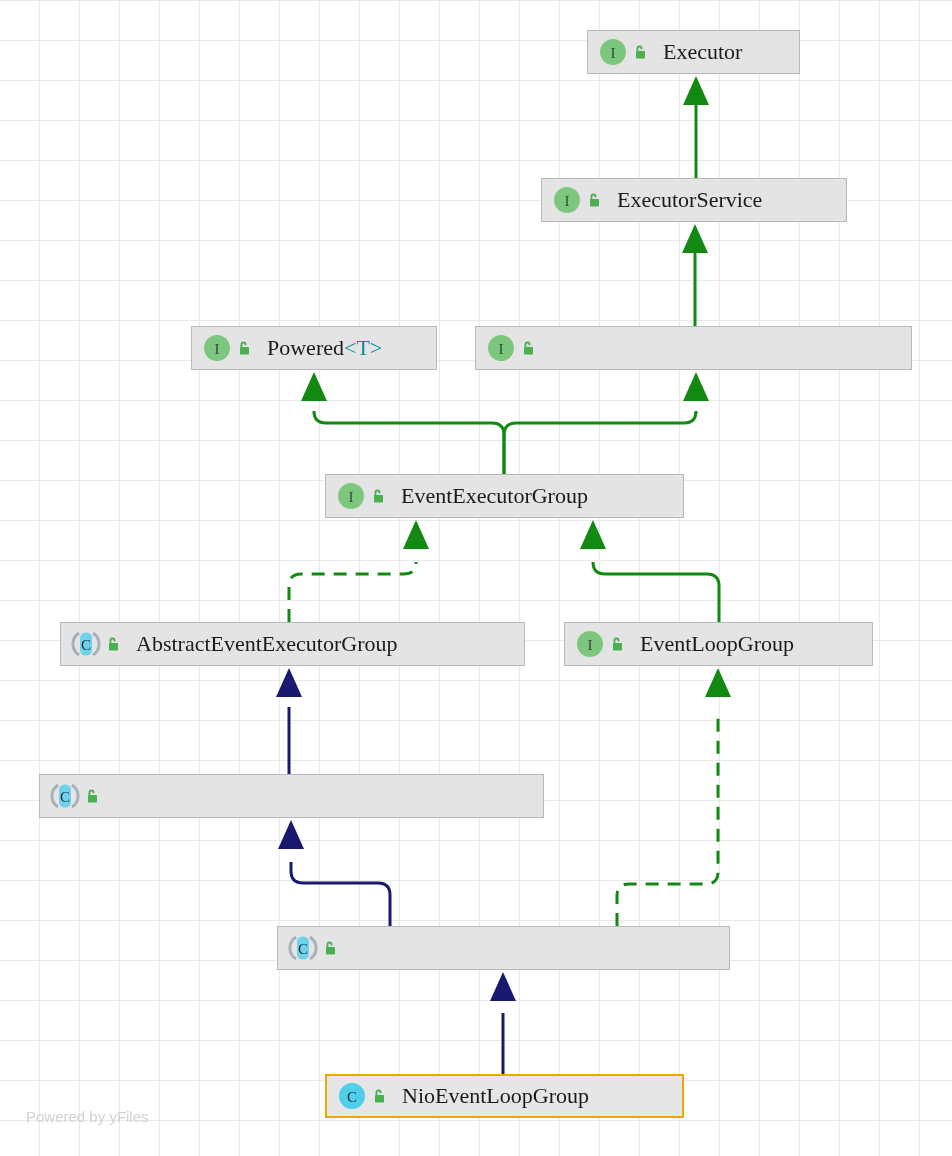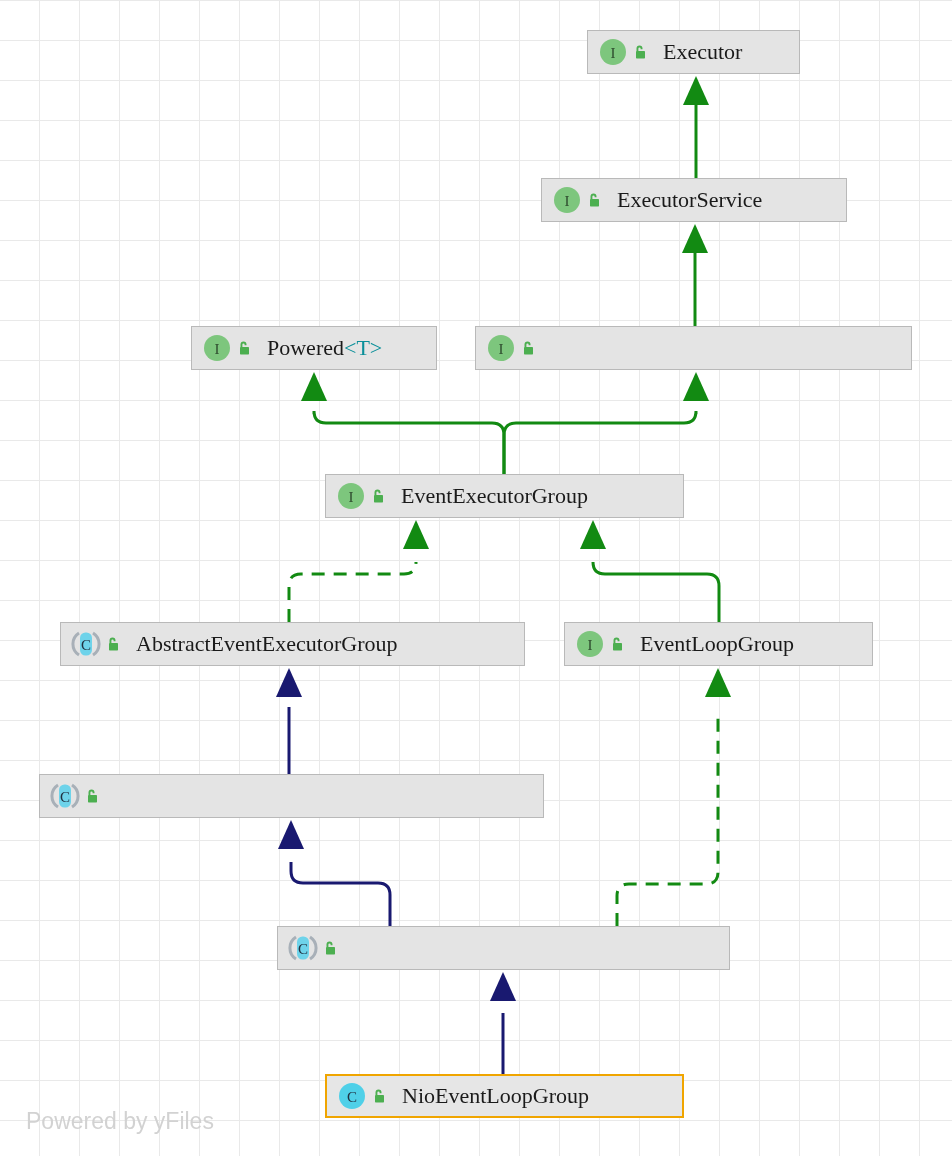--- a/index.html
+++ b/index.html
@@ -65,21 +65,21 @@
     flex: 0 0 auto;
     width: 18px;
     height: 18px;
     position: relative;
     margin-left: 3px;
   }
   .watermark {
     position: absolute;
     left: 26px;
     top: 1108px;
-    font-size: 23px;
+    font-size: 15px;
     color: #d2d2d2;
     font-family: "Liberation Sans", sans-serif;
     user-select: none;
   }
 </style>
 </head>
 <body>
 
 <div id="diagram-canvas">
 

